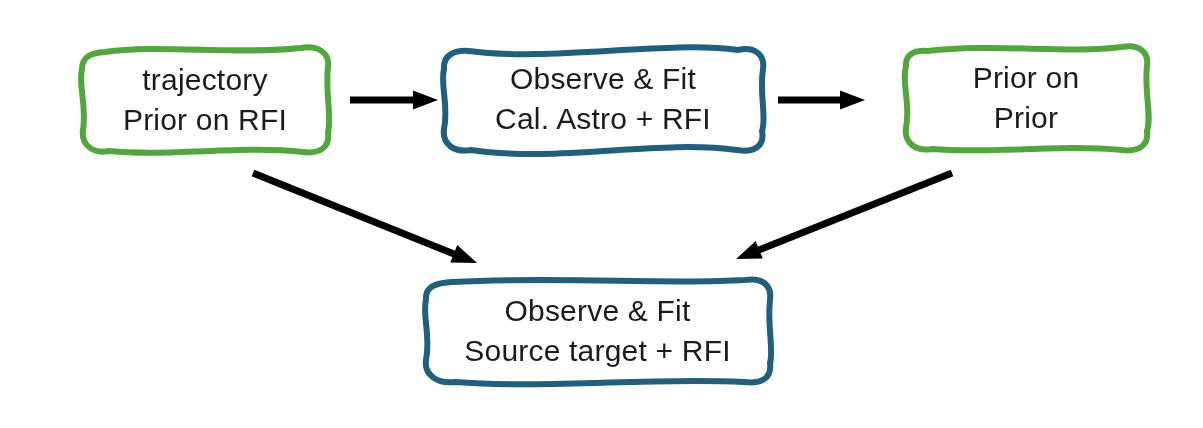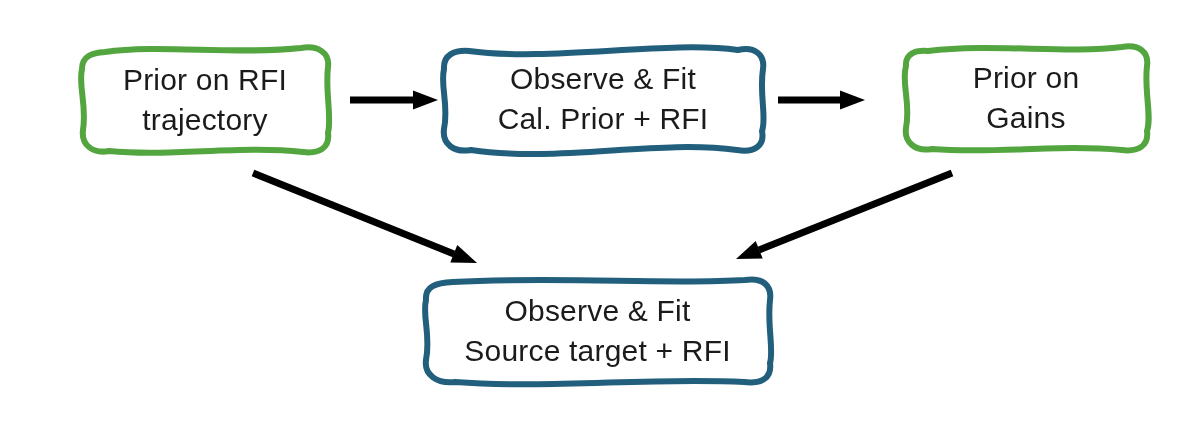--- a/index.html
+++ b/index.html
@@ -69,42 +69,42 @@
       <line x1="952" y1="173" x2="759" y2="250" stroke-width="7" stroke="#000000"></line>
       <polygon points="736,259 755.7,241 762.7,258.6" fill="#000000"></polygon>
     </g>
   </svg>
 
   <div class="node" style="left:73px; top:40px; width:264px; height:120px;">
     <svg class="node-border-svg" viewBox="0 0 264 120" preserveAspectRatio="none">
       <path d="M 32,12 C 85,4 160,15 228,8 C 245,5 257,13 255,27 C 252,52 259,76 255,93 C 257,108 246,114 230,112 C 168,105 98,117 36,111 C 20,114 8,105 10,90 C 14,64 5,46 9,29 C 9,16 19,13 32,12 Z" fill="#ffffff" stroke-width="6" stroke-linejoin="round" stroke="#53a53f"></path>
     </svg>
     <div class="node-label">
+      <span>trajectory</span>
       <span>Prior on RFI</span>
-      <span>trajectory</span>
     </div>
   </div>
 
   <div class="node" style="left:433px; top:38px; width:340px; height:122px;">
     <svg class="node-border-svg" viewBox="0 0 340 122" preserveAspectRatio="none">
       <path d="M 36,13 C 115,24 235,2 305,12 C 322,8 332,17 330,31 C 326,56 334,80 329,93 C 332,108 321,115 304,112 C 225,101 125,125 38,112 C 21,115 9,106 11,91 C 16,67 7,48 11,31 C 10,17 21,12 36,13 Z" fill="#ffffff" stroke-width="6" stroke-linejoin="round" stroke="#215f7d"></path>
     </svg>
     <div class="node-label">
       <span>Observe &amp; Fit</span>
-      <span>Cal. Prior + RFI</span>
+      <span>Cal. Astro + RFI</span>
     </div>
   </div>
 
   <div class="node" style="left:896px; top:38px; width:260px; height:120px;">
     <svg class="node-border-svg" viewBox="0 0 260 120" preserveAspectRatio="none">
       <path d="M 32,13 C 95,5 170,16 226,9 C 243,6 253,14 251,28 C 248,53 256,78 251,93 C 253,108 242,114 226,112 C 162,106 100,116 36,111 C 19,114 8,104 10,90 C 15,64 5,45 10,28 C 9,16 19,12 32,13 Z" fill="#ffffff" stroke-width="6" stroke-linejoin="round" stroke="#53a53f"></path>
     </svg>
     <div class="node-label">
       <span>Prior on</span>
-      <span>Gains</span>
+      <span>Prior</span>
     </div>
   </div>
 
   <div class="node" style="left:415px; top:270px; width:365px; height:122px;">
     <svg class="node-border-svg" viewBox="0 0 365 122" preserveAspectRatio="none">
       <path d="M 38,12 C 140,6 255,15 330,10 C 348,7 357,16 355,30 C 352,55 359,80 355,93 C 357,108 347,114 329,112 C 235,107 135,119 40,112 C 22,114 9,105 11,90 C 16,65 7,46 11,30 C 10,16 21,13 38,12 Z" fill="#ffffff" stroke-width="6" stroke-linejoin="round" stroke="#215f7d"></path>
     </svg>
     <div class="node-label">
       <span>Observe &amp; Fit</span>
       <span>Source target + RFI</span>

